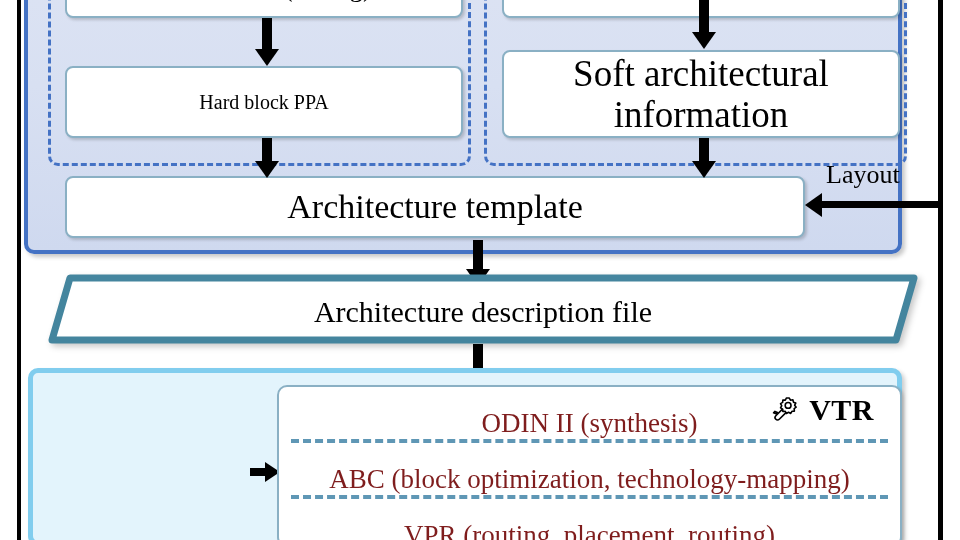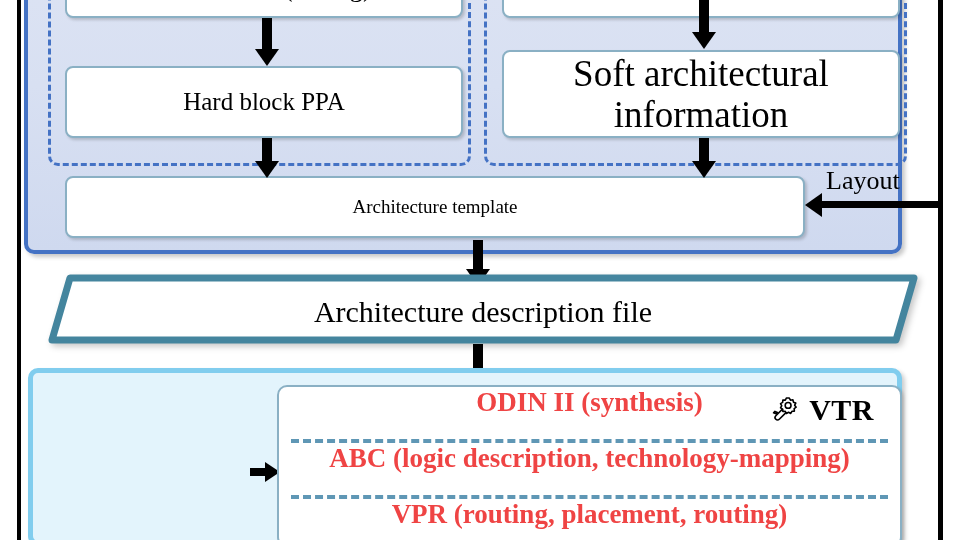--- a/index.html
+++ b/index.html
@@ -46,23 +46,23 @@
     box-shadow:2px 2px 3px rgba(0,0,0,.18);
     box-sizing:border-box;
     display:flex;align-items:center;justify-content:center;
     text-align:center;
     color:#000;
     line-height:1.12;
   }
 
   #node-primetime{left:65px;top:-44px;width:398px;height:62px;font-size:27px;}
   #node-topright {left:502px;top:-44px;width:398px;height:62px;font-size:27px;}
-  #node-hardppa  {left:65px;top:66px;width:398px;height:72px;font-size:25px;}
+  #node-hardppa  {left:65px;top:66px;width:398px;height:72px;font-size:20px;}
   #node-softarch {left:502px;top:50px;width:398px;height:88px;font-size:37px;justify-content:center;}
-  #node-archtpl  {left:65px;top:176px;width:740px;height:62px;font-size:19px;}
+  #node-archtpl  {left:65px;top:176px;width:740px;height:62px;font-size:34px;}
 
   
   #para-wrap{position:absolute;left:48px;top:274px;width:870px;height:72px;
              filter:drop-shadow(3px 3px 3px rgba(0,0,0,.22));}
   #para-wrap svg{display:block;}
   #para-label{
     position:absolute;left:48px;top:274px;width:870px;height:76px;
     display:flex;align-items:center;justify-content:center;
     font-size:30px;color:#000;
   }
@@ -77,42 +77,42 @@
     box-sizing:border-box;
   }
   #node-koios{left:52px;top:412px;width:196px;height:122px;font-size:29px;}
   #vtr-inner{
     position:absolute;left:277px;top:385px;width:625px;height:162px;
     background:#ffffff;border:2px solid #8ab0c4;border-radius:10px;
     box-shadow:2px 2px 3px rgba(0,0,0,.16);box-sizing:border-box;
     overflow:hidden;
   }
   .vtr-row{
-    position:relative;display:flex;align-items:flex-start;justify-content:center;
-    font-size:27px;color:#ef4444;height:52px;font-weight:bold;
+    position:relative;display:flex;align-items:flex-end;justify-content:center;
+    font-size:27px;color:#7f1d1d;height:52px;
   }
   .vtr-sep{height:0;border-top:4px dashed #5f97b5;margin:0 12px;}
   #vtr-logo{
     position:absolute;right:26px;top:6px;display:flex;align-items:center;gap:9px;
   }
   #vtr-logo .vtr-word{
     font-family:"Liberation Serif","DejaVu Serif",serif;
     font-weight:bold;font-size:30px;letter-spacing:.5px;color:#000;
   }
 
   
   .arrow{position:absolute;}
   .arrow .shaft{position:absolute;background:#000;}
   .arrow .head{position:absolute;width:0;height:0;}
   .head.down{border-left:12px solid transparent;border-right:12px solid transparent;border-top:17px solid #000;}
   .head.left{border-top:12px solid transparent;border-bottom:12px solid transparent;border-right:17px solid #000;}
   .head.right{border-top:10px solid transparent;border-bottom:10px solid transparent;border-left:15px solid #000;}
 
   #layout-label{
-    position:absolute;left:826px;top:166px;font-size:26px;color:#000;
+    position:absolute;left:826px;top:160px;font-size:26px;color:#000;
   }
 </style>
 </head>
 <body>
 
 <div id="stage">
 
   <div class="page-rule left"></div>
   <div class="page-rule right"></div>
 
@@ -201,21 +201,21 @@
         </svg>
       </span>
       <span class="vtr-word">VTR</span>
     </div>
 
     <div class="vtr-row">
       <span>ODIN II (synthesis)</span>
     </div>
     <div class="vtr-sep"></div>
     <div class="vtr-row">
-      <span>ABC (logic description, technology-mapping)</span>
+      <span>ABC (block optimization, technology-mapping)</span>
     </div>
     <div class="vtr-sep"></div>
     <div class="vtr-row">
       <span>VPR (routing, placement, routing)</span>
     </div>
   </div>
 
 </div>
 
 </body></html>

